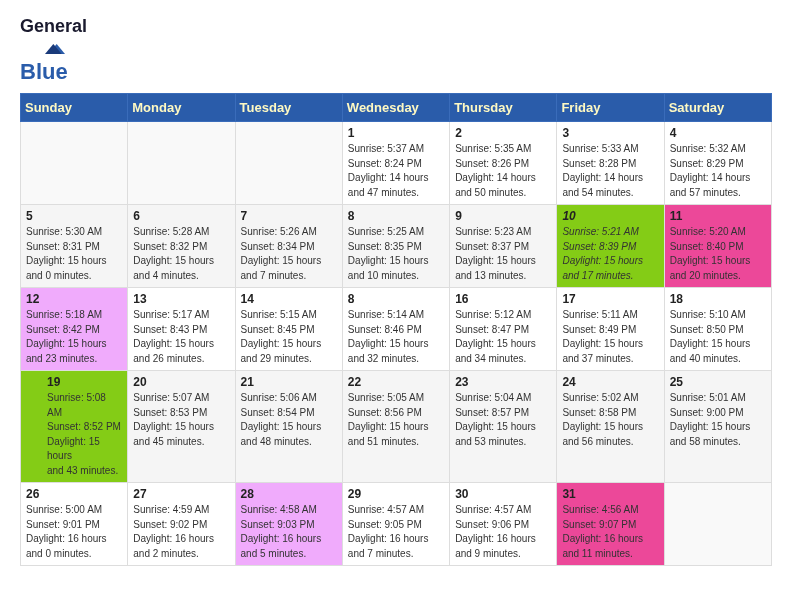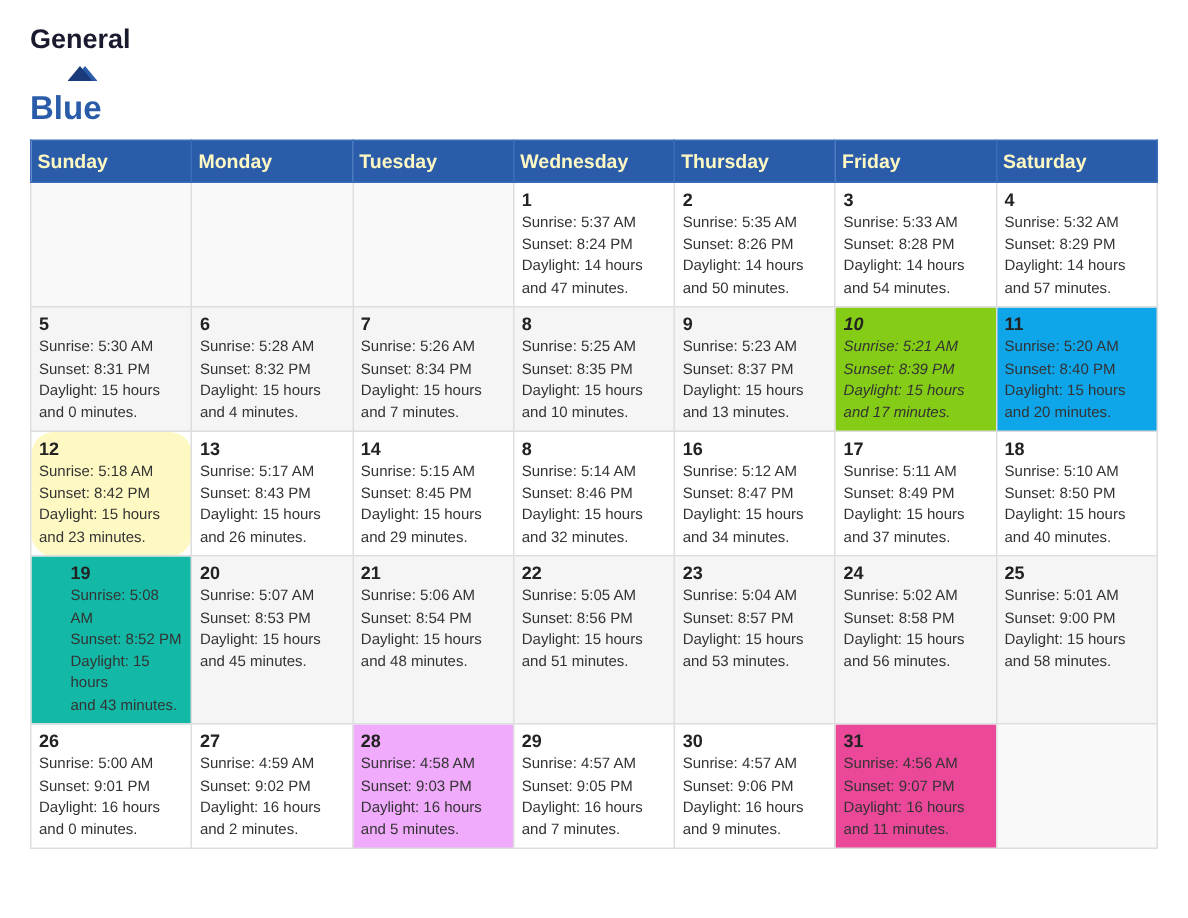--- a/index.html
+++ b/index.html
@@ -175,27 +175,27 @@
           <div class="day-info">Sunrise: 5:25 AM<br>Sunset: 8:35 PM<br>Daylight: 15 hours<br>and 10 minutes.</div>
         </td>
         <td style="background: rgb(245, 245, 245);">
           <div class="day-num">9</div>
           <div class="day-info">Sunrise: 5:23 AM<br>Sunset: 8:37 PM<br>Daylight: 15 hours<br>and 13 minutes.</div>
         </td>
         <td style="background: #84cc16; font-style: italic;">
           <div class="day-num">10</div>
           <div class="day-info">Sunrise: 5:21 AM<br>Sunset: 8:39 PM<br>Daylight: 15 hours<br>and 17 minutes.</div>
         </td>
-        <td style="background: #0ea5e9;">
+        <td style="background: #ec4899;">
           <div class="day-num">11</div>
           <div class="day-info">Sunrise: 5:20 AM<br>Sunset: 8:40 PM<br>Daylight: 15 hours<br>and 20 minutes.</div>
         </td>
       </tr>
       <tr>
-        <td style="background: #fef9c3; border-radius: 15px;">
+        <td style="background: #f0abfc;">
           <div class="day-num">12</div>
           <div class="day-info">Sunrise: 5:18 AM<br>Sunset: 8:42 PM<br>Daylight: 15 hours<br>and 23 minutes.</div>
         </td>
         <td style="background: rgb(255, 255, 255);">
           <div class="day-num">13</div>
           <div class="day-info">Sunrise: 5:17 AM<br>Sunset: 8:43 PM<br>Daylight: 15 hours<br>and 26 minutes.</div>
         </td>
         <td style="background: rgb(255, 255, 255);">
           <div class="day-num">14</div>
           <div class="day-info">Sunrise: 5:15 AM<br>Sunset: 8:45 PM<br>Daylight: 15 hours<br>and 29 minutes.</div>
@@ -211,21 +211,21 @@
         <td style="background: rgb(255, 255, 255);">
           <div class="day-num">17</div>
           <div class="day-info">Sunrise: 5:11 AM<br>Sunset: 8:49 PM<br>Daylight: 15 hours<br>and 37 minutes.</div>
         </td>
         <td style="background: rgb(255, 255, 255);">
           <div class="day-num">18</div>
           <div class="day-info">Sunrise: 5:10 AM<br>Sunset: 8:50 PM<br>Daylight: 15 hours<br>and 40 minutes.</div>
         </td>
       </tr>
       <tr>
-        <td style="background: #14b8a6; padding-left: 26px;">
+        <td style="background: #84cc16; padding-left: 26px;">
           <div class="day-num">19</div>
           <div class="day-info">Sunrise: 5:08 AM<br>Sunset: 8:52 PM<br>Daylight: 15 hours<br>and 43 minutes.</div>
         </td>
         <td style="background: rgb(245, 245, 245);">
           <div class="day-num">20</div>
           <div class="day-info">Sunrise: 5:07 AM<br>Sunset: 8:53 PM<br>Daylight: 15 hours<br>and 45 minutes.</div>
         </td>
         <td style="background: rgb(245, 245, 245);">
           <div class="day-num">21</div>
           <div class="day-info">Sunrise: 5:06 AM<br>Sunset: 8:54 PM<br>Daylight: 15 hours<br>and 48 minutes.</div>

